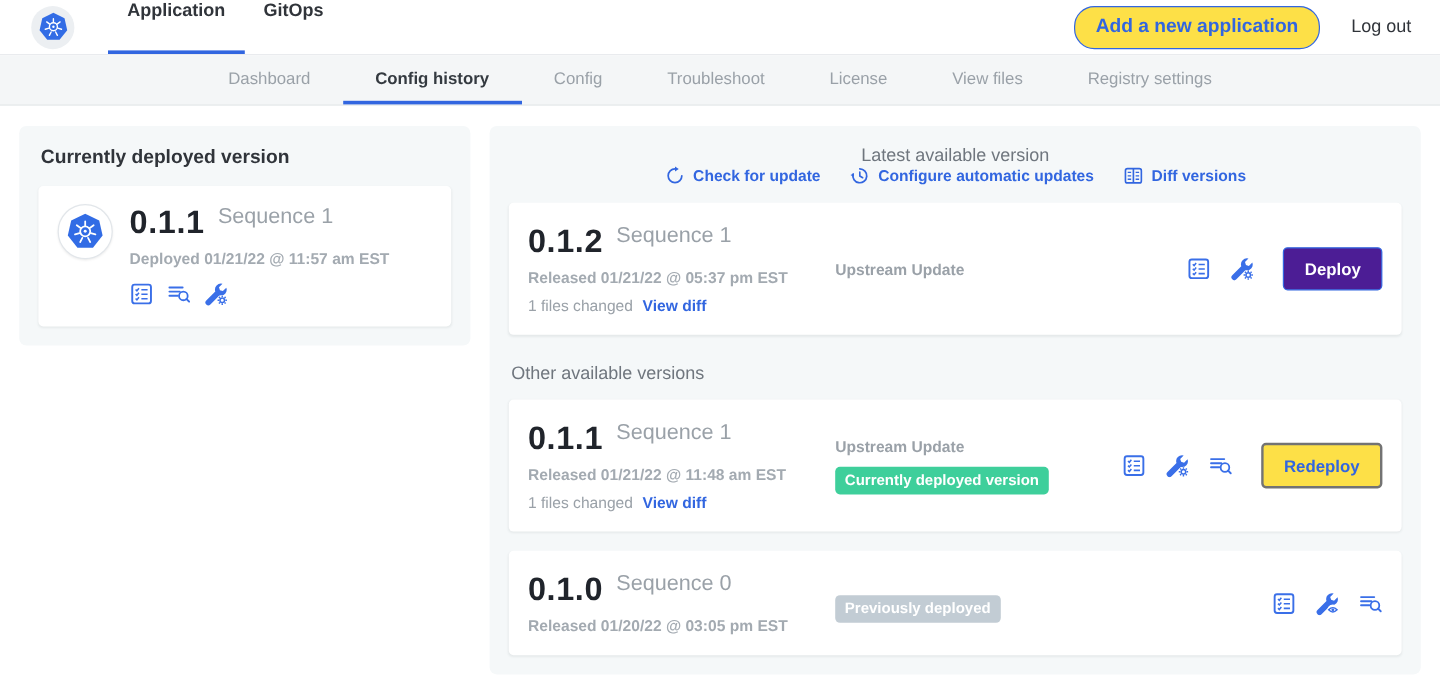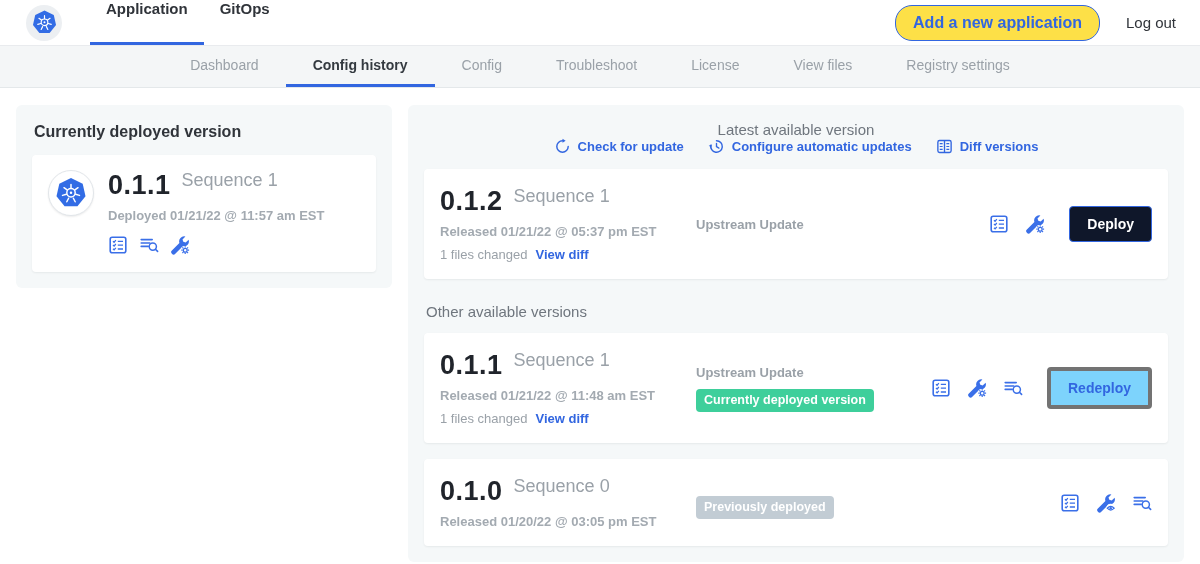--- a/index.html
+++ b/index.html
@@ -52,22 +52,22 @@
   .vcard { background:#fff; border-radius:4px; box-shadow:0 1px 2px rgba(50,58,70,.08); padding:17px 16px; display:flex; align-items:center; }
   .vcard + .vcard { margin-top:16px; }
   .vinfo { width:256px; flex:0 0 auto; }
   .vfiles { margin-top:8px; font-size:13px; color:#9aa1a8; display:flex; gap:8px; }
   .vdiff { color:#3266e0; font-weight:700; cursor:pointer; }
   .vmid { flex:1; }
   .vsource { font-size:13px; font-weight:700; color:#9aa1a8; }
   .badge { display:inline-block; margin-top:9px; border-radius:4px; padding:4px 8px 5px; font-size:12.5px; font-weight:700; color:#fff; }
   .vactions { display:flex; align-items:center; gap:16px; }
   .btn { font-family:inherit; font-size:14px; font-weight:700; border-radius:4px; padding:9px 17px; cursor:pointer; margin-left:8px; }
-  .btn-primary { background:#0f172a; border:1px solid #3266e0; color:#fff;text-align:right; }
-  .btn-outline { background:#7dd3fc; border:4px solid #737373; color:#3266e0; }
+  .btn-primary { background:#4c1d95; border:1px solid #3266e0; color:#fff;text-align:right; }
+  .btn-outline { background:#fde047; border:2px solid #737373; color:#3266e0; }
 </style>
 </head>
 <body>
 
 <svg width="0" height="0" style="position:absolute">
   <defs>
     <symbol id="i-k8s" viewBox="0 0 30 30">
       <polygon points="15,1.8 25.3,6.8 27.8,17.9 20.7,26.8 9.3,26.8 2.2,17.9 4.7,6.8" fill="#326ce5"></polygon>
       <circle cx="15" cy="14.8" r="3.7" fill="none" stroke="#fff" stroke-width="1.3"></circle>
       <path d="M15 7.4v3.3M21.2 10.3l-2.8 2M22.5 17.1l-3.4-1M18.7 22.7l-1.6-3.1M11.3 22.7l1.6-3.1M7.5 17.1l3.4-1M8.8 10.3l2.8 2" stroke="#fff" stroke-width="1.3" stroke-linecap="round" fill="none"></path>

